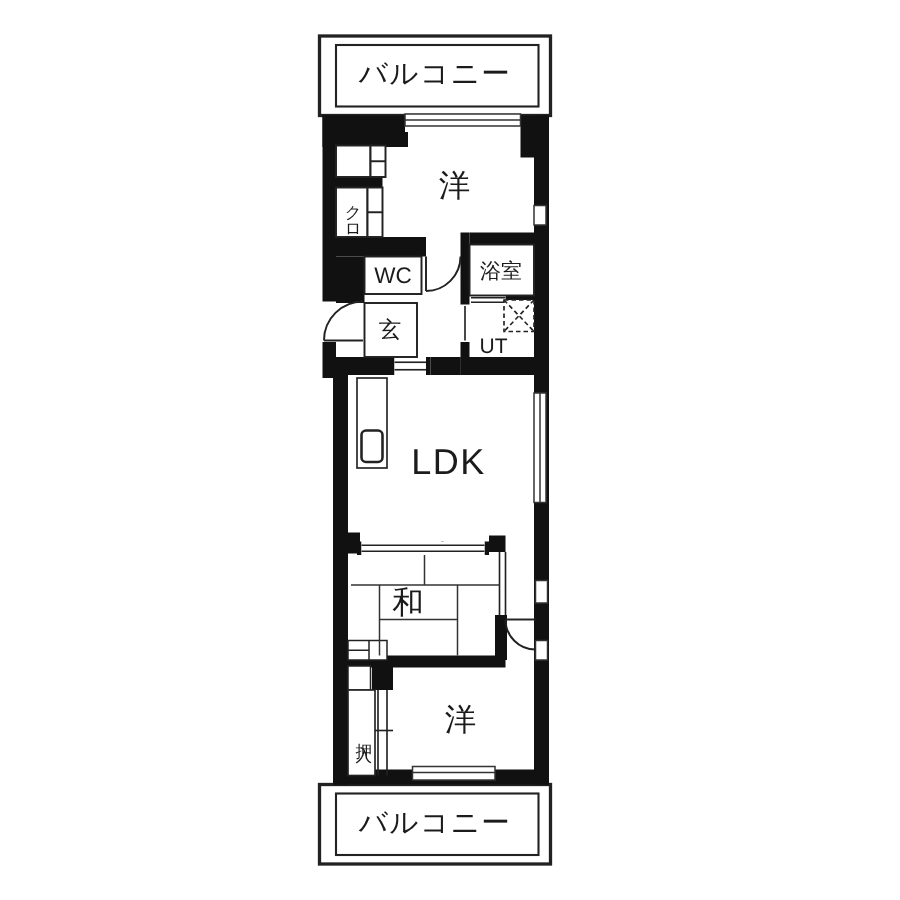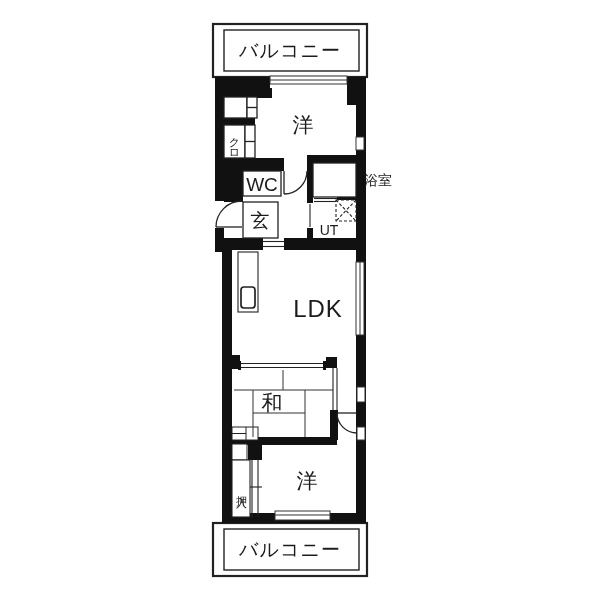--- a/index.html
+++ b/index.html
@@ -5,21 +5,21 @@
   html,body{margin:0;padding:0;background:#ffffff;}
   .canvas{position:relative;width:519px;height:600px;background:#fff;overflow:hidden;
           font-family:"Liberation Sans","DejaVu Sans",sans-serif;}
   .plan-svg{position:absolute;left:0;top:0;}
   .lbl{position:absolute;transform:translate(-50%,-50%);color:#1b1b1b;white-space:nowrap;
        line-height:1;user-select:none;}
   .lbl.v{writing-mode:vertical-rl;text-orientation:upright;}
   .f19{font-size:19px;letter-spacing:1px;}
   .f21{font-size:21px;}
   .f24{font-size:24px;letter-spacing:1px;}
-  .f15{font-size:19px;}
+  .f15{font-size:15px;}
   .f14{font-size:14px;}
   .f10{font-size:11px;letter-spacing:1px;}
 </style>
 </head>
 <body>
 
 <div class="canvas">
 
   <svg class="plan-svg" width="600" height="600" viewBox="0 0 600 600">
 
@@ -156,20 +156,20 @@
       <line x1="336" y1="200" x2="356" y2="221"></line>
       <line x1="356" y1="200" x2="336" y2="221"></line>
     </g>
   </svg>
 
   <div class="lbl f19" style="left:290px;top:50px;">バルコニー</div>
   <div class="lbl f21" style="left:303px;top:124px;">洋</div>
   <div class="lbl v f10" style="left:234px;top:142px;">クロ</div>
   <div class="lbl f15" style="left:262px;top:184px;">WC</div>
   <div class="lbl f15" style="left:260px;top:220px;">玄</div>
-  <div class="lbl f14" style="left:334px;top:180px;margin-left:44px;">浴室</div>
+  <div class="lbl f14" style="left:334px;top:180px;">浴室</div>
   <div class="lbl f14" style="left:329px;top:230px;">UT</div>
-  <div class="lbl f24" style="left:299px;top:309px;margin-left:19px;">LDK</div>
+  <div class="lbl f24" style="left:299px;top:309px;">LDK</div>
   <div class="lbl f21" style="left:272px;top:402px;">和</div>
   <div class="lbl v f10" style="left:241px;top:488px;">押入</div>
   <div class="lbl f21" style="left:307px;top:480px;">洋</div>
   <div class="lbl f19" style="left:290px;top:549px;">バルコニー</div>
 </div>
 
 </body></html>

